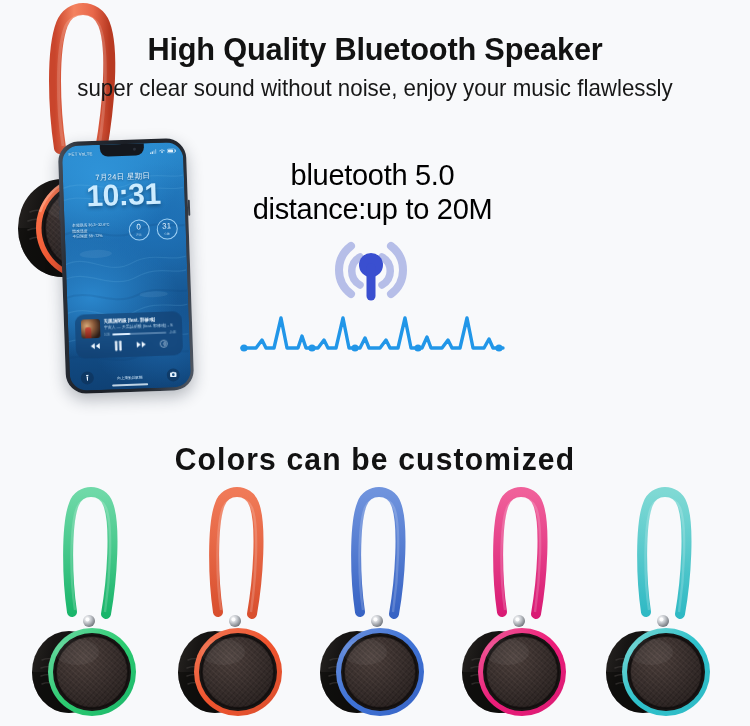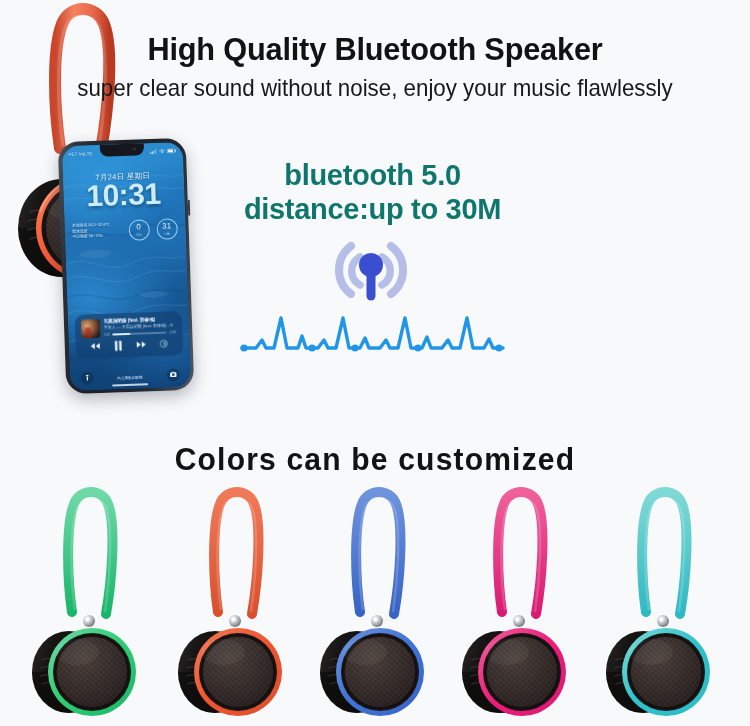--- a/index.html
+++ b/index.html
@@ -27,21 +27,21 @@
   .section-title{
     position:absolute;left:0;top:442px;width:750px;text-align:center;
     font-size:31px;font-weight:bold;color:#121212;
     letter-spacing:1.2px;white-space:nowrap;
     transform:scaleX(.97);
   }
 
   
   .bt-copy{
     position:absolute;left:225px;top:158px;width:295px;text-align:center;
-    color:#0f766e;font-weight:bold;font-size:29px;line-height:1.18;
+    color:#000000;font-weight:normal;font-size:29px;line-height:1.18;
     letter-spacing:-.3px;
   }
   .bt-copy div{white-space:nowrap;}
 
   
   .signal{position:absolute;left:306px;top:232px;width:130px;height:80px;}
   .wave{position:absolute;left:240px;top:310px;width:265px;height:48px;}
 
   
   .phone{
@@ -306,21 +306,21 @@
         </div>
       </div>
       <div class="swipe-hint">向上滑動以解鎖</div>
       <div class="home-ind"></div>
     </div>
   </div>
 
   
   <div class="bt-copy">
     <div>bluetooth 5.0</div>
-    <div>distance:up to 30M</div>
+    <div>distance:up to 20M</div>
   </div>
 
   <svg class="signal" viewBox="0 0 130 80">
     <g fill="none" stroke="#b6bee8" stroke-width="8" stroke-linecap="round">
       <path d="M45 14 A30 30 0 0 0 45 62"></path>
       <path d="M85 14 A30 30 0 0 1 85 62"></path>
     </g>
     <g fill="none" stroke="#b6bee8" stroke-width="7.5" stroke-linecap="round">
       <path d="M54 25 A16 16 0 0 0 54 53"></path>
       <path d="M76 25 A16 16 0 0 1 76 53"></path>

